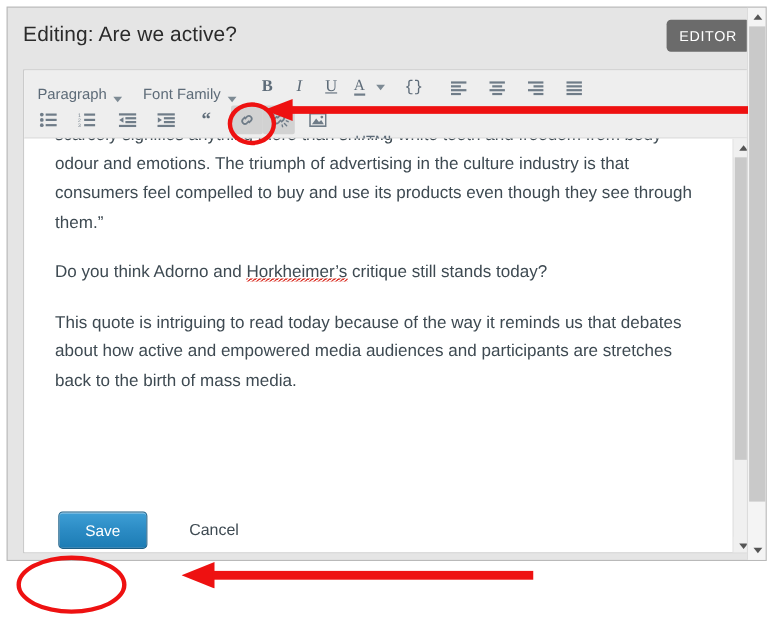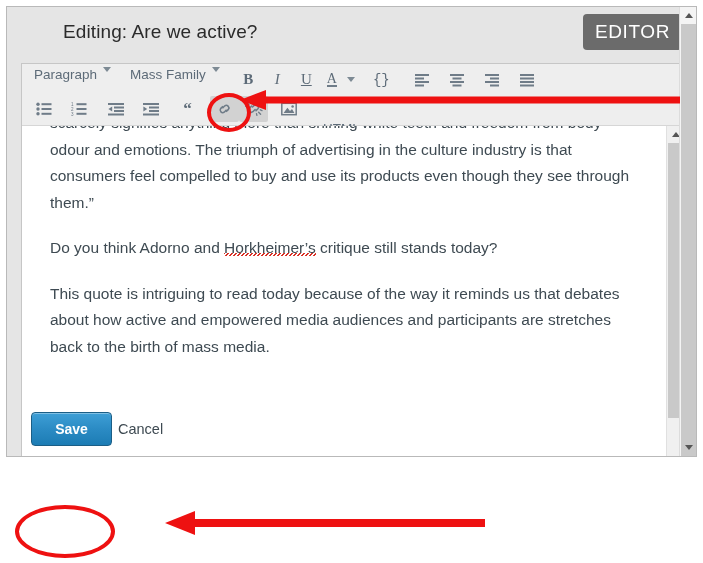--- a/index.html
+++ b/index.html
@@ -19,26 +19,25 @@
     overflow: hidden;
     background: #ffffff;
   }
 
   
   .dialog {
     position: absolute;
     left: 6px;
     top: 6px;
     width: 691px;
-    height: 451px;
+    height: 504px;
     background: #e5e5e5;
     border: 1px solid #b9b9b9;
     box-sizing: border-box;
     overflow: hidden;
-    padding-left: 42px;
   }
 
   
   .dialog-header {
     position: relative;
     height: 50px;
     box-sizing: border-box;
     padding: 0 14px;
     display: flex;
     align-items: center;
@@ -50,21 +49,21 @@
     letter-spacing: 0.1px;
     white-space: nowrap;
   }
   .header-tabs {
     margin-left: auto;
     display: flex;
     align-items: center;
     gap: 6px;
   }
   .tab {
-    font-size: 19px;
+    font-size: 13px;
     letter-spacing: 0.6px;
     padding: 7px 12px 7px 12px;
     color: #8d8d8d;
     border-radius: 4px;
     cursor: pointer;
     white-space: nowrap;
   }
   .tab.active {
     background: #6b6b6b;
     color: #ffffff;
@@ -90,21 +89,21 @@
     padding: 1px 0 2px 0;
   }
   .tb-row {
     display: flex;
     align-items: center;
     height: 29px;
     padding-left: 7px;
   }
   .tb-sel {
     display: flex;
-    align-items: flex-start;
+    align-items: flex-end;
     cursor: pointer;
     height: 26px;
     padding: 0 2px;
   }
   .tb-sel-label {
     font-size: 13.5px;
     color: #5d6b78;
     padding: 0 6px 0 3px;
     white-space: nowrap;
   }
@@ -246,29 +245,30 @@
     padding-left: 24px;
   }
   .btn-save {
     width: 79px;
     height: 32px;
     border: 1px solid #1b5e86;
     border-radius: 4px;
     background: linear-gradient(to bottom, #3e9fd6 0%, #2b8bc4 50%, #1c7cb4 100%);
     color: #ffffff;
     font-size: 14px;
-    font-weight: bold;
+    font-weight: normal;
     display: flex;
     align-items: center;
     justify-content: center;
     cursor: pointer;
     box-shadow: inset 0 1px 0 rgba(255,255,255,0.35);
+    margin-left: 22px;
   }
   .btn-cancel {
-    margin-left: 6px;
+    margin-left: 38px;
     font-size: 14.5px;
     color: #3e4a52;
     cursor: pointer;
   }
 
   
   .outer-scroll {
     position: absolute;
     top: 0;
     right: 0;
@@ -331,21 +331,21 @@
       <div class="toolbar">
 
         <div class="tb-row">
 
           <div class="tb-sel">
             <span class="tb-sel-label">Paragraph</span>
             <span class="caret"></span>
           </div>
 
           <div class="tb-sel">
-            <span class="tb-sel-label">Mass Family</span>
+            <span class="tb-sel-label">Font Family</span>
             <span class="caret"></span>
           </div>
 
           <div class="tb-btn">
             <span class="glyph-b">B</span>
           </div>
           <div class="tb-btn">
             <span class="glyph-i">I</span>
           </div>
           <div class="tb-btn">

